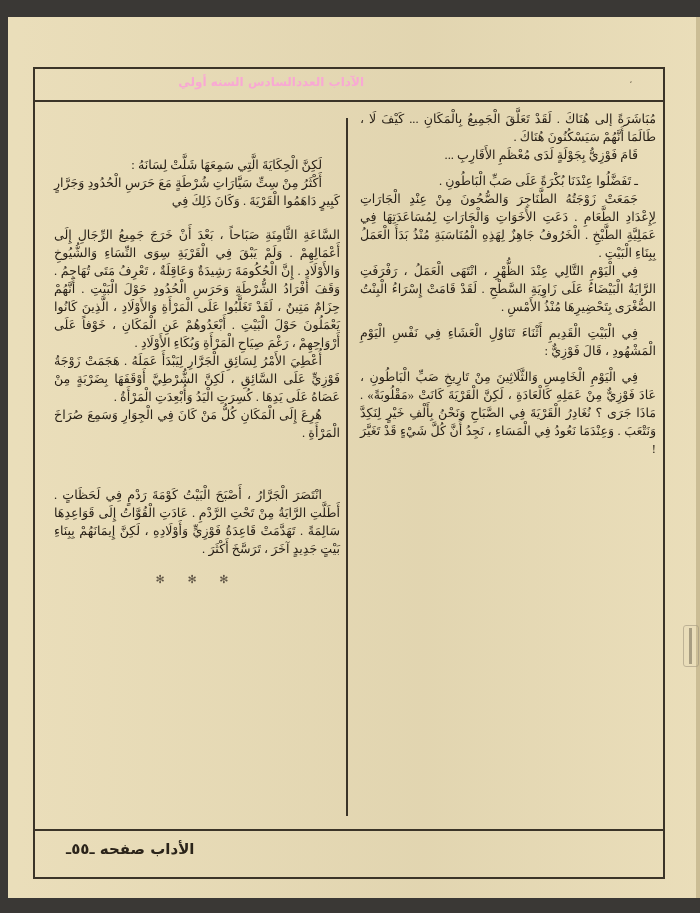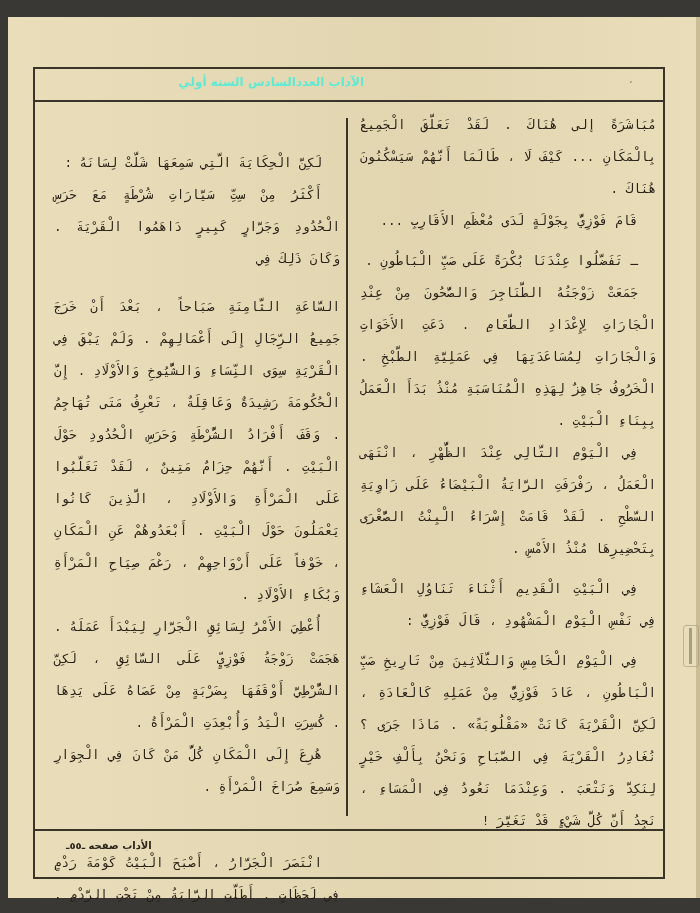--- a/index.html
+++ b/index.html
@@ -28,56 +28,56 @@
       position: absolute;
       left: 34px; top: 68px;
       width: 630px; height: 32px;
       direction: rtl;
     }
     .header-title {
       position: absolute;
       right: 300px; top: 7px;
       font-size: 12px;
       font-weight: bold;
-      color: #5eead4;
+      color: #f9a8d4;
       white-space: nowrap;
     }
     .header-mark {
       position: absolute;
       right: 32px; top: 8px;
       font-size: 8px;
       color: #6a5e48;
     }
     .column {
       position: absolute;
       direction: rtl;
       text-align: justify;
       color: #2a2218;
-      font-family: Liberation Mono, monospace;
+      font-family: Liberation Serif, serif;
       font-size: 12.6px;
-      line-height: 32px;
+      line-height: 18px;
     }
     .col-right { left: 360px; top: 110px; width: 296px; }
-    .col-left  { left: 54px;  top: 148px; width: 286px; }
+    .col-left  { left: 54px;  top: 156px; width: 286px; }
     .para { margin: 0; text-indent: 0; }
     .para.indent { text-indent: 18px; }
     .gap-sm { height: 8px; }
     .gap-md { height: 16px; }
     .gap-lg { height: 44px; }
     .separator {
       text-align: center;
       letter-spacing: 10px;
       font-size: 11px;
       color: #5b5142;
       margin-top: 12px;
     }
     .footer-text {
       position: absolute;
       left: 66px; top: 840px;
-      font-size: 10px;
+      font-size: 15px;
       font-weight: bold;
       color: #2b241a;
       direction: rtl;
       white-space: nowrap;
     }
     .clip-mark {
       position: absolute;
       left: 683px; top: 625px;
       width: 14px; height: 40px;
       border: 1px solid #9b907a;

